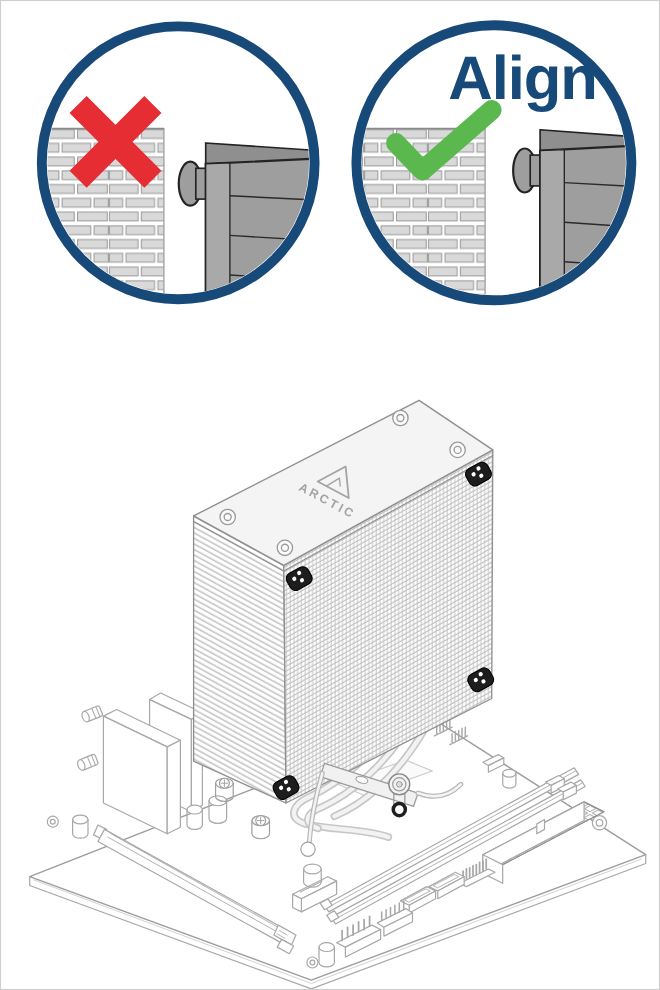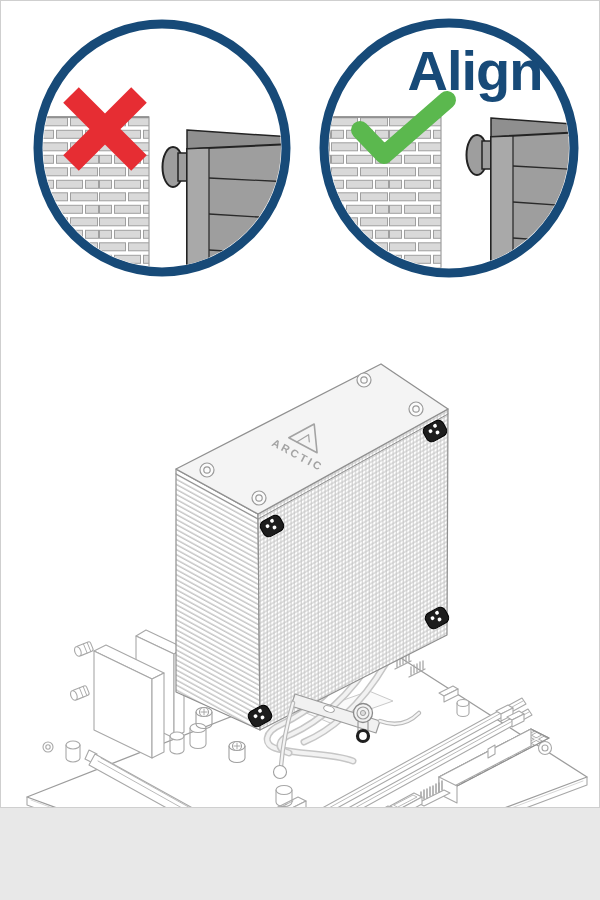--- a/index.html
+++ b/index.html
@@ -1,16 +1,16 @@
 <!DOCTYPE html>
 <html><head>
 <meta charset="utf-8">
 <style>
   html,body{margin:0;padding:0;background:#e8e8e8;}
-  .page{width:600px;height:808px;background:#ffffff;border:1px solid #cfcfcf;
+  .page{width:600px;height:900px;background:#ffffff;border:1px solid #cfcfcf;
         box-sizing:border-box;position:relative;overflow:hidden;
         font-family:"Liberation Sans", sans-serif;}
   svg{display:block;}
   .align-text{font-family:"Liberation Sans", sans-serif;font-weight:bold;font-size:56px;letter-spacing:-1px;}
   .logo-text{font-family:"Liberation Sans", sans-serif;font-weight:bold;font-size:11px;letter-spacing:2.5px;fill:#a3a3a3;}
   .lineart{stroke-linejoin:round;stroke-linecap:round;}
 </style>
 </head>
 <body>
 

